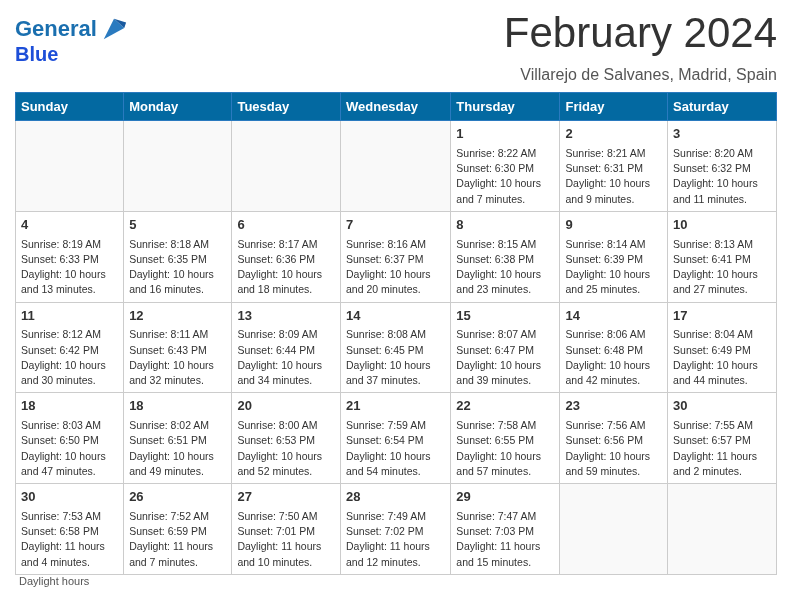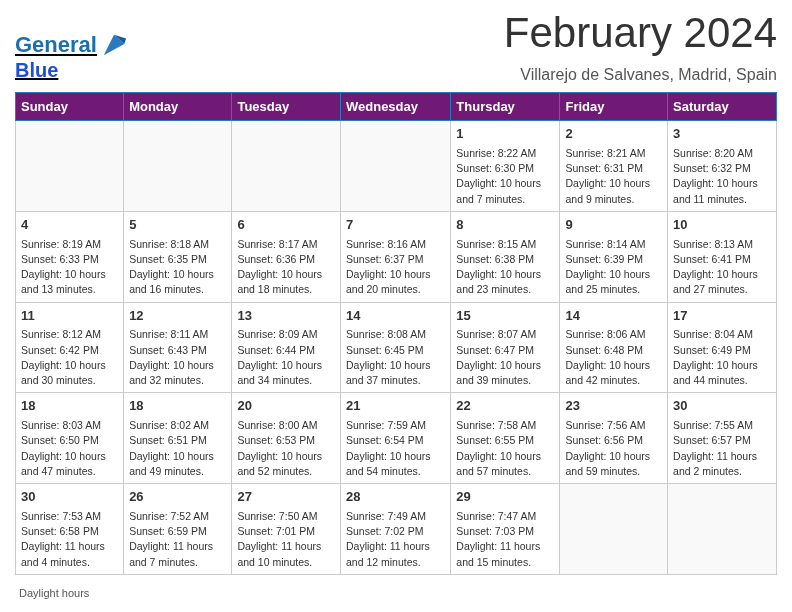--- a/index.html
+++ b/index.html
@@ -12,22 +12,21 @@
     }
     .header-section {
       display: flex;
       align-items: flex-start;
       justify-content: space-between;
       margin-bottom: 8px;
     }
     .logo {
       display: flex;
       align-items: center;
-      margin-top: 21px;
-      text-decoration: underline;
+      margin-top: 5px;
     }
     .logo-text {
       font-size: 22px;
       font-weight: bold;
       color: #333;
       line-height: 1.1;
     }
     .logo-blue { color: #1a6faf; }
     .logo-icon {
       width: 28px;
@@ -47,21 +46,21 @@
       font-size: 16px;
       color: #555;
       margin-top: 10px;
     }
     table {
       width: 100%;
       border-collapse: collapse;
       font-size: 11px;
     }
     thead th {
-      background: #701a75;
+      background: #0369a1;
       color: #fff;
       padding: 6px 5px;
       text-align: left;
       font-size: 13px;
       font-weight: bold;
       border: 1px solid #2a7abf;
     }
     tbody td {
       border: 1px solid #ccc;
       vertical-align: top;
@@ -160,15 +159,15 @@
         <td><span class="day-num">26</span>Sunrise: 7:52 AM<br>Sunset: 6:59 PM<br>Daylight: 11 hours<br>and 7 minutes.<br></td>
         <td><span class="day-num">27</span>Sunrise: 7:50 AM<br>Sunset: 7:01 PM<br>Daylight: 11 hours<br>and 10 minutes.<br></td>
         <td><span class="day-num">28</span>Sunrise: 7:49 AM<br>Sunset: 7:02 PM<br>Daylight: 11 hours<br>and 12 minutes.<br></td>
         <td><span class="day-num">29</span>Sunrise: 7:47 AM<br>Sunset: 7:03 PM<br>Daylight: 11 hours<br>and 15 minutes.<br></td>
         <td class="empty-cell"></td>
         <td class="empty-cell"></td>
       </tr>
     </tbody>
 </table>
 
-<div style="margin-top:12px; font-size:11px; color:#555; padding-left:4px;">
+<div style="margin-top:0; font-size:11px; color:#555; padding-left:4px;">
   <span>Daylight hours</span>
 </div>
 
 </body></html>

